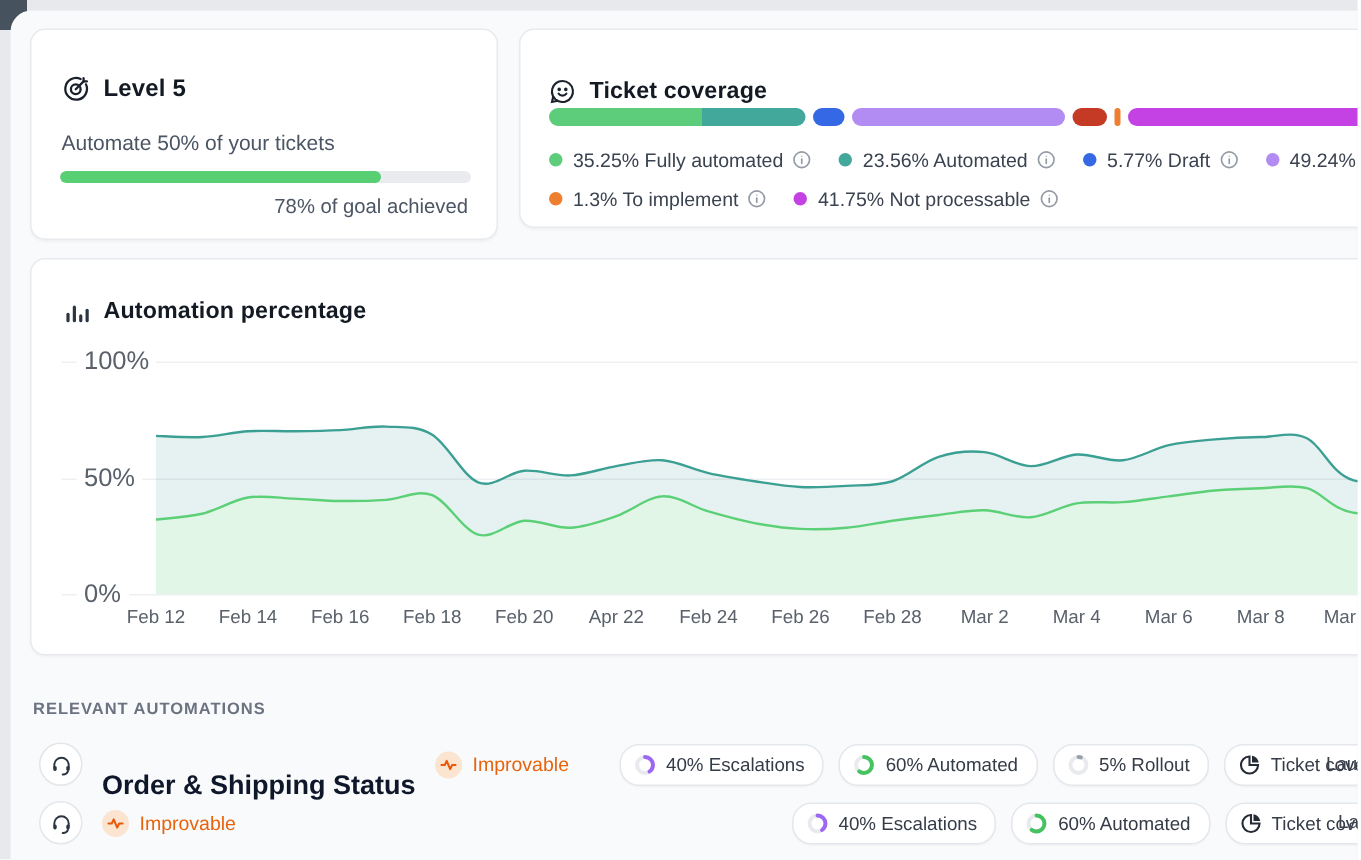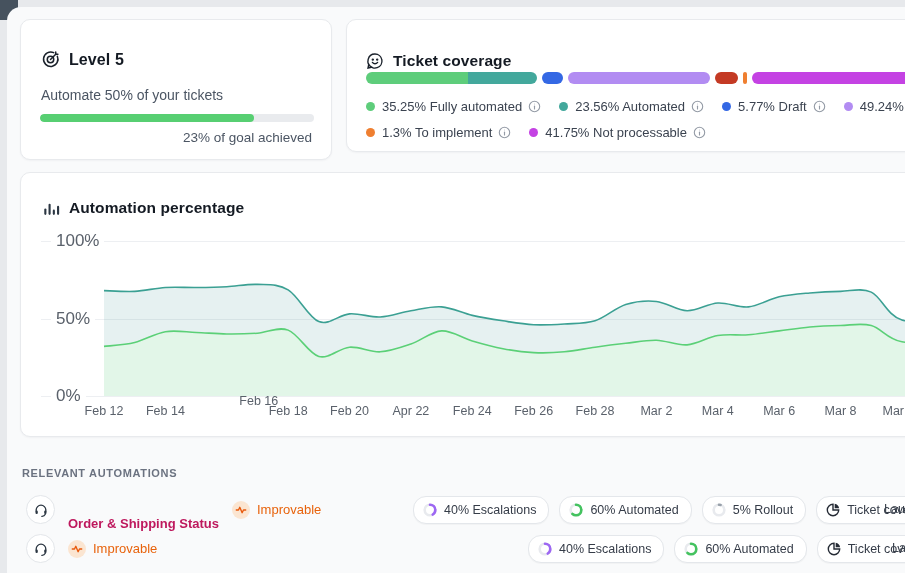--- a/index.html
+++ b/index.html
@@ -27,21 +27,21 @@
   
   .gridline{position:absolute;height:1px;background:#edeff2;right:0;}
   .ylabel{position:absolute;font-size:17px;color:#5a616b;background:#fff;padding:0 5px;line-height:16px;}
   .xlabel{position:absolute;font-size:12.5px;color:#5a616b;transform:translateX(-50%);white-space:nowrap;}
   .chart-svg{position:absolute;left:0;top:0;}
   
   .section-header{position:absolute;font-size:11px;font-weight:700;letter-spacing:.06em;color:#6b7280;}
   .auto-row-left{position:absolute;display:flex;align-items:center;gap:13px;}
   .avatar{width:29px;height:29px;border-radius:50%;border:1px solid #e3e6ea;background:#fff;
     display:flex;align-items:center;justify-content:center;box-sizing:border-box;}
-  .auto-name{font-size:13px;font-weight:700;color:#be185d;margin-top:27px;}
+  .auto-name{font-size:18px;font-weight:700;color:#0f172a;margin-top:27px;}
   .improvable{display:flex;align-items:center;gap:7px;}
   .improvable-icon{width:18px;height:18px;border-radius:50%;background:#fbe5d1;display:flex;
     align-items:center;justify-content:center;}
   .improvable-text{font-size:13px;font-weight:500;color:#e8630c;}
   .pill-row{position:absolute;display:flex;gap:10px;}
   .pill{display:flex;align-items:center;gap:7px;height:26px;padding:0 12px 0 9px;background:#fff;
     border:1px solid #e4e7eb;border-radius:13px;font-size:12.5px;color:#353c48;white-space:nowrap;
     box-shadow:0 1px 1px rgba(16,24,40,.03);}
   .trailing{position:absolute;font-size:12.5px;color:#3b424e;white-space:nowrap;}
 </style>
@@ -61,21 +61,21 @@
           <path d="M10 10 L15.5 4.5"></path>
           <path d="M15.5 4.5 v-2.3 M15.5 4.5 h2.3"></path>
         </svg>
       </span>
       <span class="card-title" style="font-size:16px;">Level 5</span>
     </div>
     <div class="subtitle" style="left:20px;top:67px;">Automate 50% of your tickets</div>
     <div class="progress-track" style="left:19px;top:94px;width:274px;">
       <div class="progress-fill" id="goal-fill" style="width: 78%; background: rgb(87, 207, 114);"></div>
     </div>
-    <div class="goal-label" style="right:19px;top:110px;width:250px;">23% of goal achieved</div>
+    <div class="goal-label" style="right:19px;top:110px;width:250px;">78% of goal achieved</div>
   </div>
 
   <div class="card" style="left:346px;top:19px;width:620px;height:133px;">
     <div class="title-row" style="left:19px;top:32px;">
       <span style="display:flex;">
         <svg width="18" height="18" viewBox="0 0 18 18" fill="none" stroke="#1a212b" stroke-width="1.4" stroke-linecap="round">
           <path d="M9 2 a7 7 0 1 1 -6.2 10.3 L2 16 l3.7-.8 A7 7 0 0 1 9 2 Z"></path>
           <circle cx="6.8" cy="7.6" r="0.5" fill="#1a212b"></circle>
           <circle cx="11.2" cy="7.6" r="0.5" fill="#1a212b"></circle>
           <path d="M6.4 10.4 a3.2 3.2 0 0 0 5.2 0"></path>
@@ -171,21 +171,21 @@
     </div>
     <div id="chart-host" style="position:absolute;inset:0;">
         <div class="gridline" style="left: 20px; top: 68px;"></div>
         <div class="ylabel" style="left: 30px; top: 60px;">100%</div>
         <div class="gridline" style="left: 20px; top: 145.5px;"></div>
         <div class="ylabel" style="left: 30px; top: 137.5px;">50%</div>
         <div class="gridline" style="left: 20px; top: 223px;"></div>
         <div class="ylabel" style="left: 30px; top: 215px;">0%</div>
         <div class="xlabel" style="left: 83px; top: 231px;">Feb 12</div>
         <div class="xlabel" style="left: 144.38px; top: 231px;">Feb 14</div>
-        <div class="xlabel" style="left: 205.76px; top: 221px; margin-left: 32px;">Feb 16</div>
+        <div class="xlabel" style="left: 205.76px; top: 231px;">Feb 16</div>
         <div class="xlabel" style="left: 267.14px; top: 231px;">Feb 18</div>
         <div class="xlabel" style="left: 328.52px; top: 231px;">Feb 20</div>
         <div class="xlabel" style="left: 389.9px; top: 231px;">Apr 22</div>
         <div class="xlabel" style="left: 451.28px; top: 231px;">Feb 24</div>
         <div class="xlabel" style="left: 512.66px; top: 231px;">Feb 26</div>
         <div class="xlabel" style="left: 574.04px; top: 231px;">Feb 28</div>
         <div class="xlabel" style="left: 635.42px; top: 231px;">Mar 2</div>
         <div class="xlabel" style="left: 696.8px; top: 231px;">Mar 4</div>
         <div class="xlabel" style="left: 758.18px; top: 231px;">Mar 6</div>
         <div class="xlabel" style="left: 819.56px; top: 231px;">Mar 8</div>

